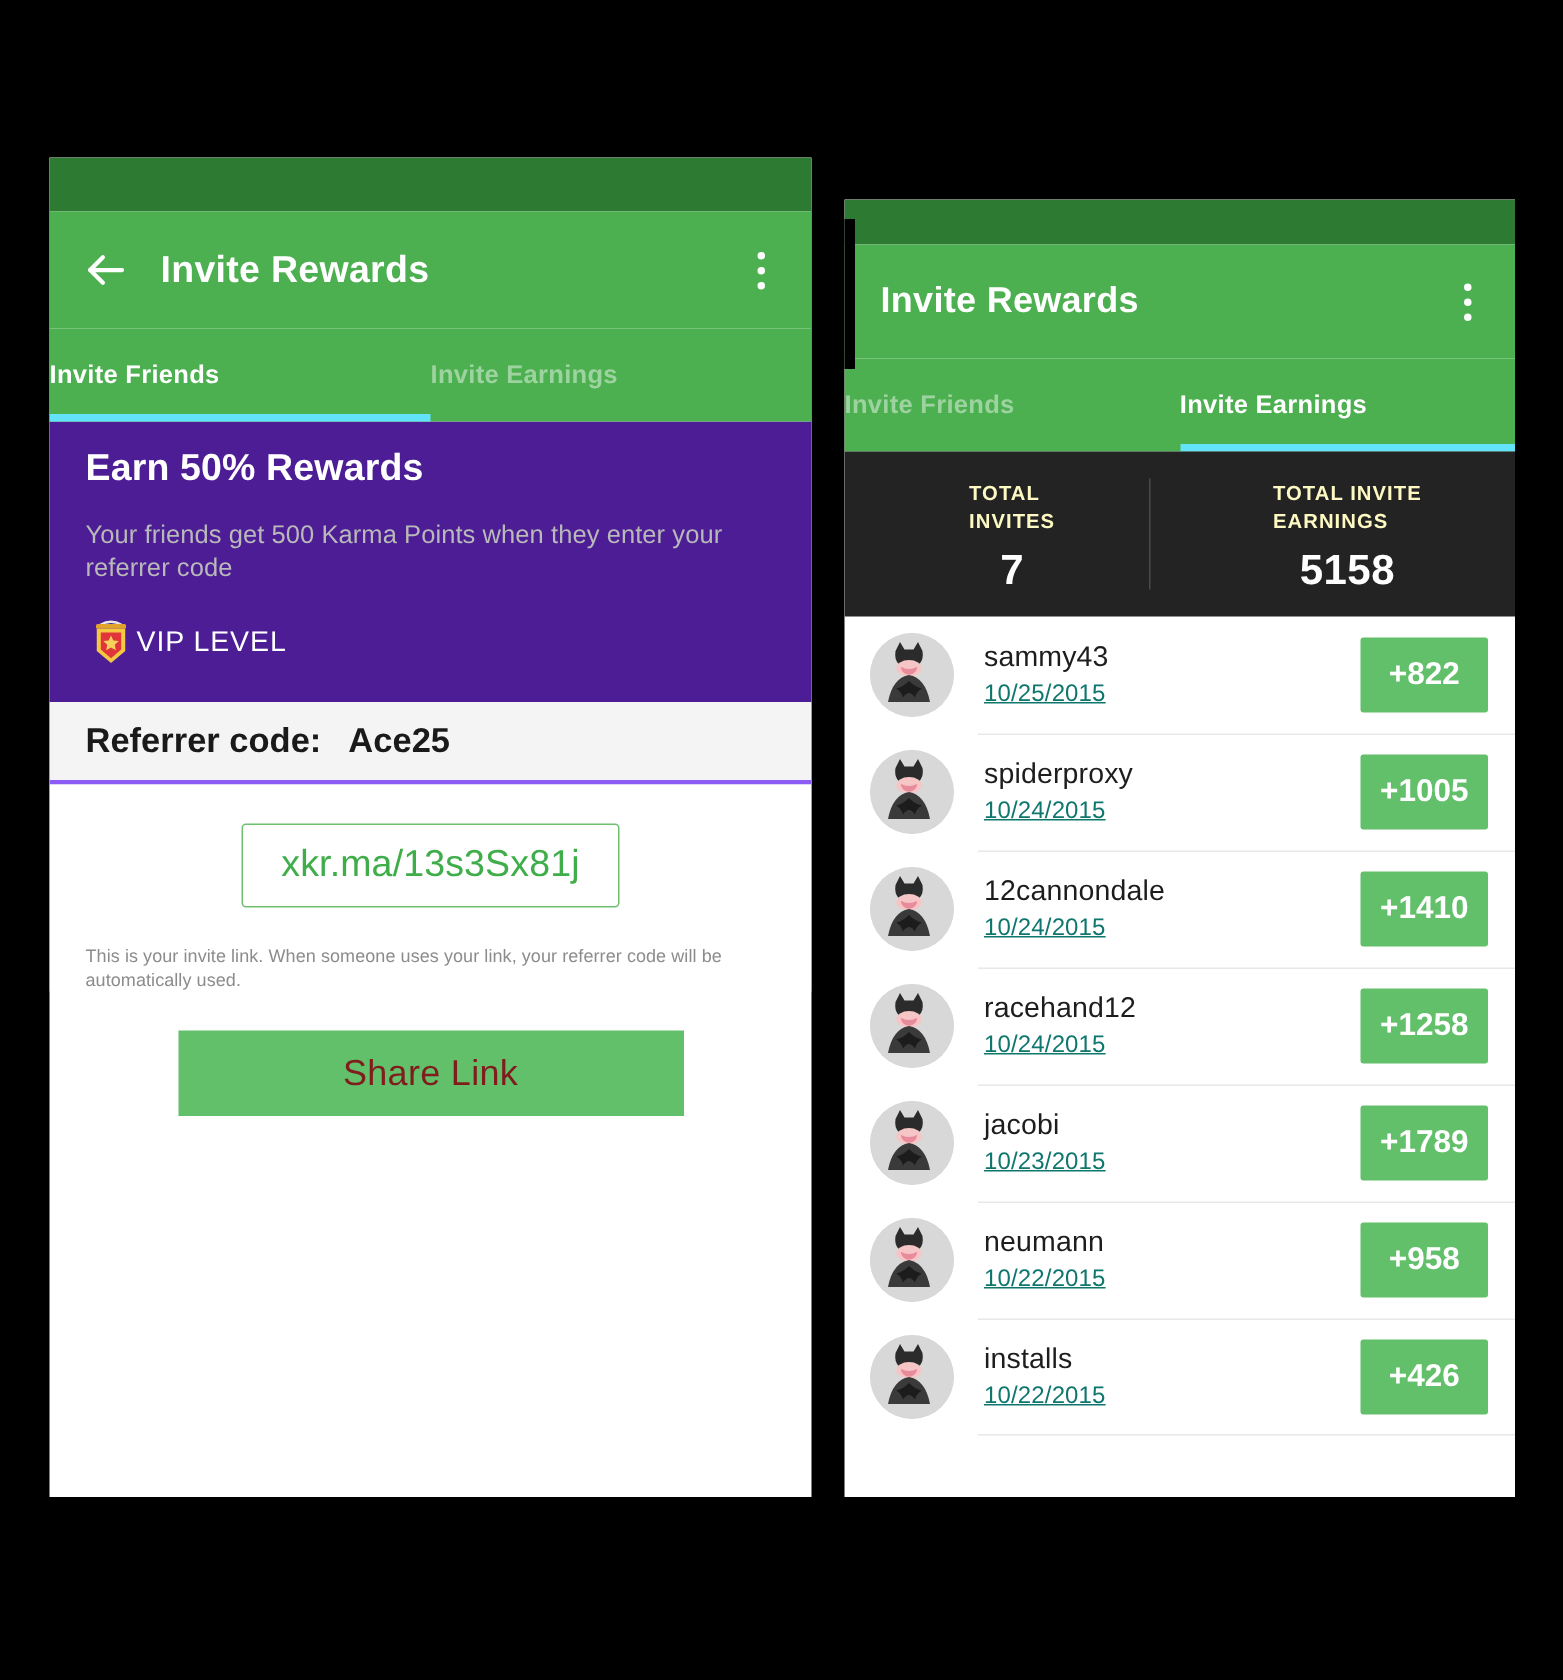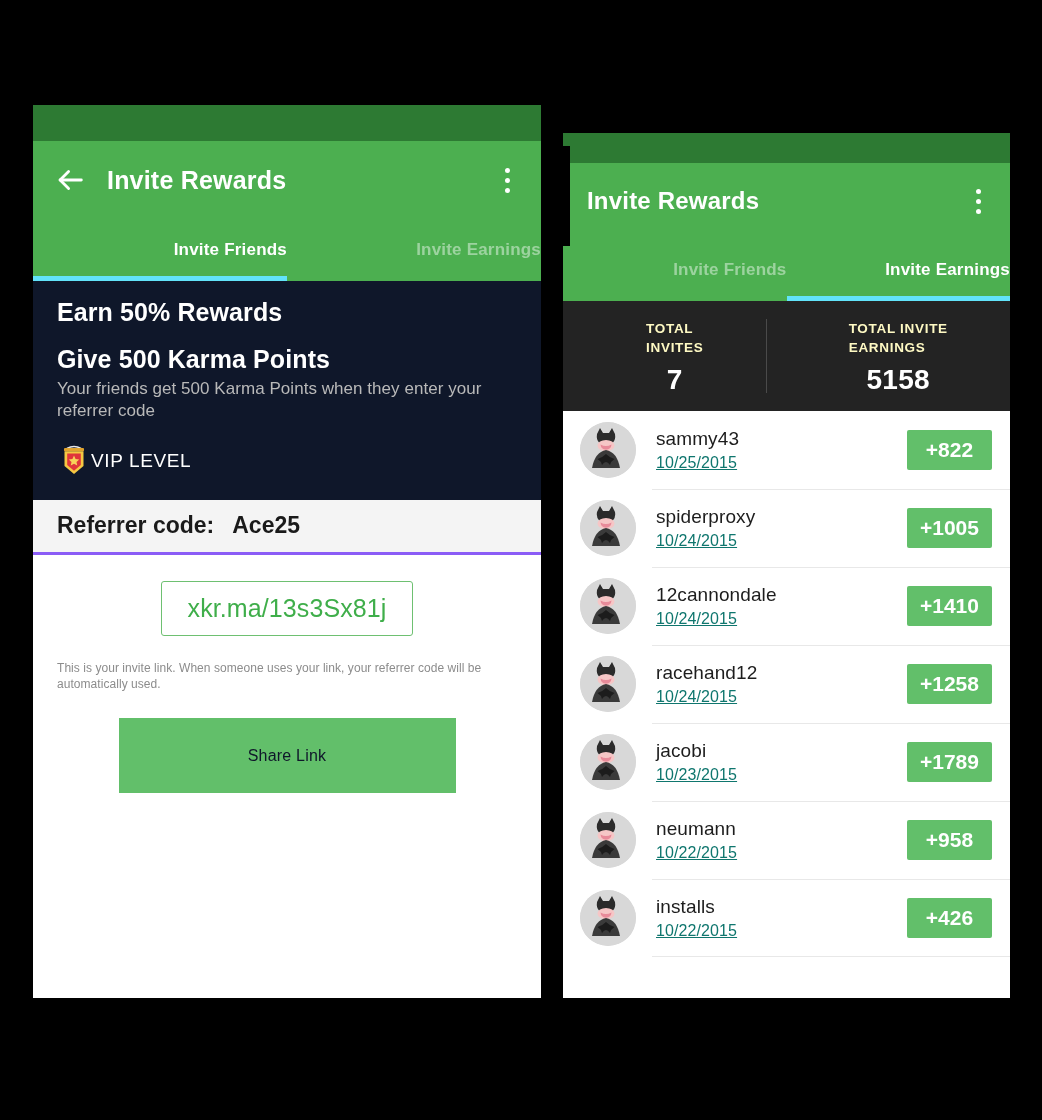--- a/index.html
+++ b/index.html
@@ -66,36 +66,36 @@
   
   .tabs {
     background: #4caf50;
     display: flex;
     position: relative;
   }
   #phone-left  .tabs { height: 62px; }
   #phone-right .tabs { height: 62px; }
   .tab {
     flex: 1 1 50%;
-    display: flex; align-items: center; justify-content: flex-end;
+    display: flex; align-items: center; justify-content: flex-start;
     font-size: 17px; font-weight: 700;
     color: rgba(255,255,255,0.45);
     position: relative;
     letter-spacing: 0.2px;
   }
   .tab.active { color: #ffffff; }
   .tab.active::after {
     content: "";
     position: absolute; left: 0; right: 0; bottom: 0;
     height: 5px; background: #62e3fa;
   }
 
   
   .dark-panel {
-    background: #0f172a;
+    background: #4c1d95;
     padding: 16px 24px 22px 24px;
   }
   .dp-h1 {
     color: #ffffff; font-size: 25px; font-weight: 700;
     line-height: 1.25; letter-spacing: 0.1px;
   }
   .dp-p {
     color: #b9b9b9; font-size: 17px; line-height: 1.30;
     margin-top: 2px; letter-spacing: 0.05px;
   }
@@ -137,26 +137,26 @@
     margin-top: 24px;
     color: #8c8c8c;
     font-size: 12px;
     line-height: 1.35;
     text-align: left;
     letter-spacing: 0.05px;
   }
   .share-wrap { padding: 26px 24px 0 24px; }
   .share-btn {
     display: block;
-    width: 337px; height: 75px;
+    width: 337px; height: 57px;
     margin: 0 auto;
     background: #62bf6a;
     border: none;
-    color: #0f172a;
-    font-size: 16px;
+    color: #7f1d1d;
+    font-size: 24px;
     font-family: "Liberation Sans", sans-serif;
     letter-spacing: 0.2px;
     cursor: pointer;
   }
 
   
   .stats {
     background: #232323;
     height: 110px;
     display: flex;
@@ -211,21 +211,21 @@
     letter-spacing: 0.1px;
   }
   .earn-date {
     font-size: 16px; color: #0f766e; margin-top: 4px;
     letter-spacing: 0.1px;
     text-decoration: underline;
   }
   .earn-amount {
     flex: 0 0 auto;
     min-width: 85px;
-    height: 40px;
+    height: 50px;
     background: #62bf6a;
     color: #fff;
     font-size: 21px; font-weight: 700;
     display: flex; align-items: center; justify-content: center;
     border-radius: 2px;
     padding: 0 10px;
   }
 </style>
 </head>
 <body>
@@ -256,21 +256,20 @@
         <span>Invite Friends</span>
       </div>
       <div class="tab">
         <span>Invite Earnings</span>
       </div>
     </div>
 
     <div class="dark-panel">
       <div class="dp-h1">Earn 50% Rewards</div>
       <div class="dp-gap"></div>
-      <div class="dp-h1">Give 500 Karma Points</div>
       <div class="dp-p">Your friends get 500 Karma Points when they enter your referrer code</div>
 
       <div class="vip-row">
         <span class="vip-badge">
           <svg width="34" height="34" viewBox="0 0 34 34">
             <path d="M10 4.5 Q17 0.5 24 4.5" stroke="#e8e8e8" stroke-width="1.6" fill="none"></path>
             <rect x="7" y="4" width="20" height="3.2" rx="1" fill="#e0a32e"></rect>
             <path d="M7.5 7.2 H26.5 V22 L17 30 L7.5 22 Z" fill="#f5c842"></path>
             <path d="M10.2 9.6 H23.8 V21 L17 26.8 L10.2 21 Z" fill="#e0353b"></path>
             <path d="M17 11.6 L18.55 15.0 L22.2 15.4 L19.5 17.9 L20.25 21.5

